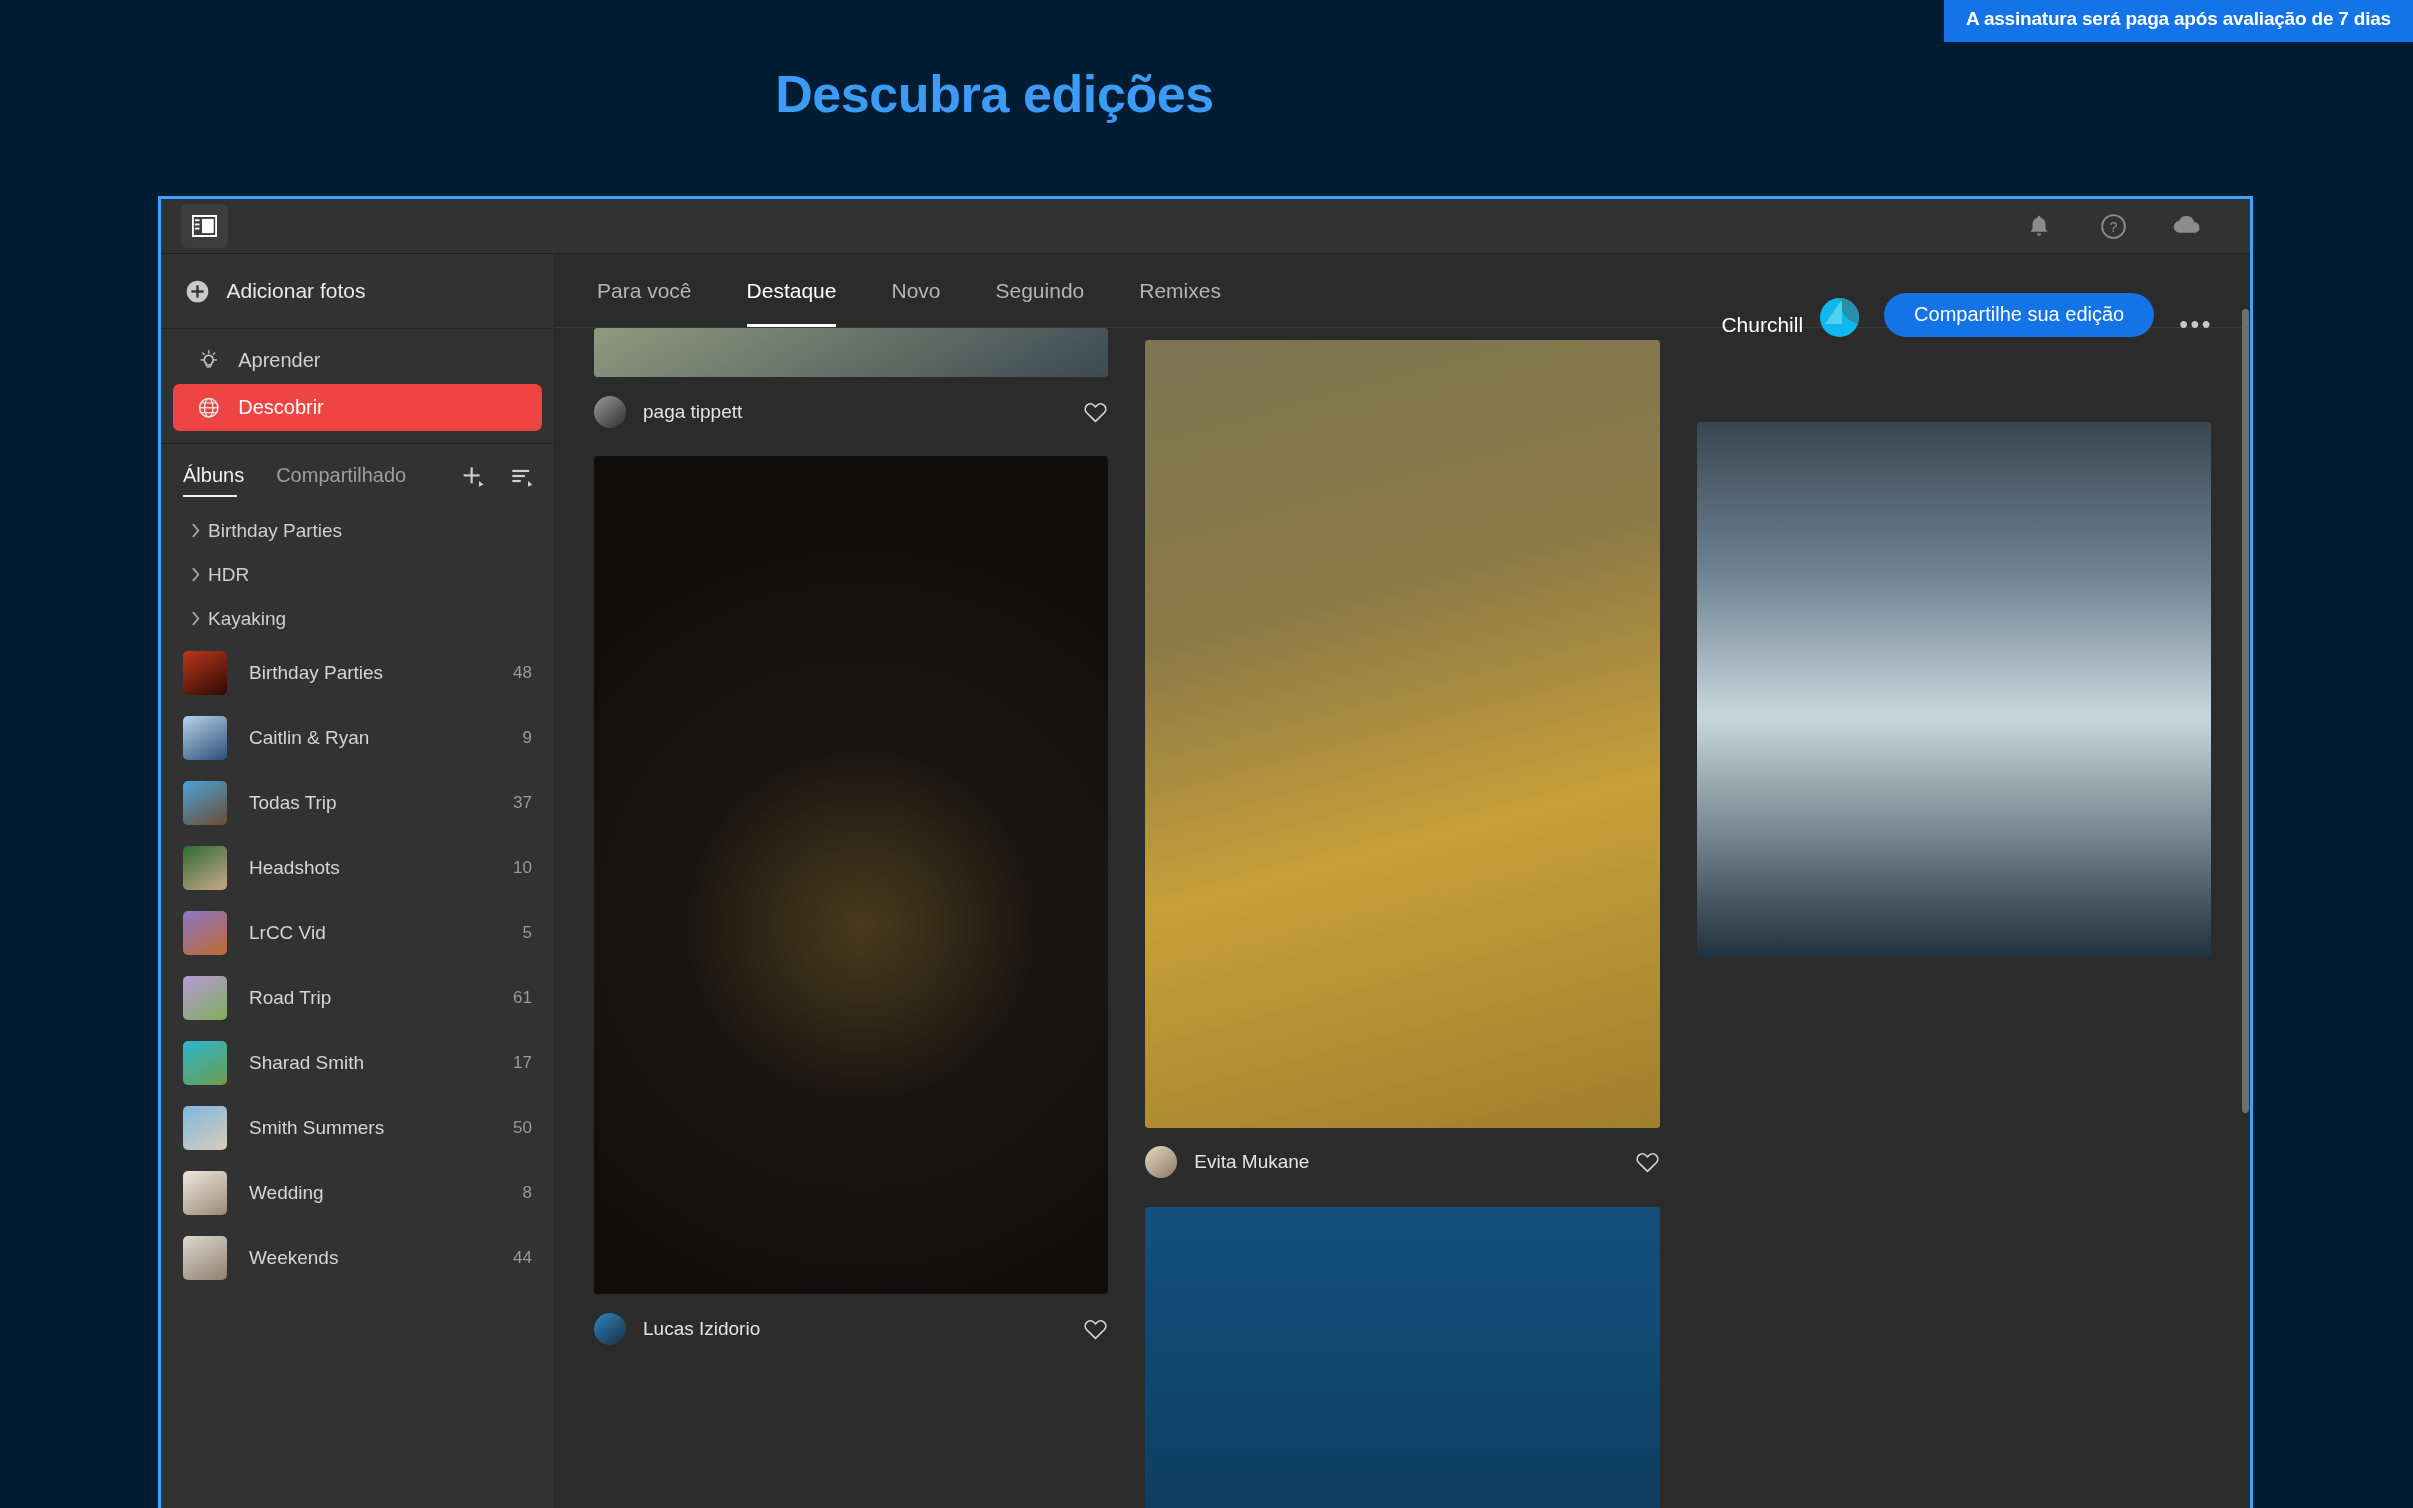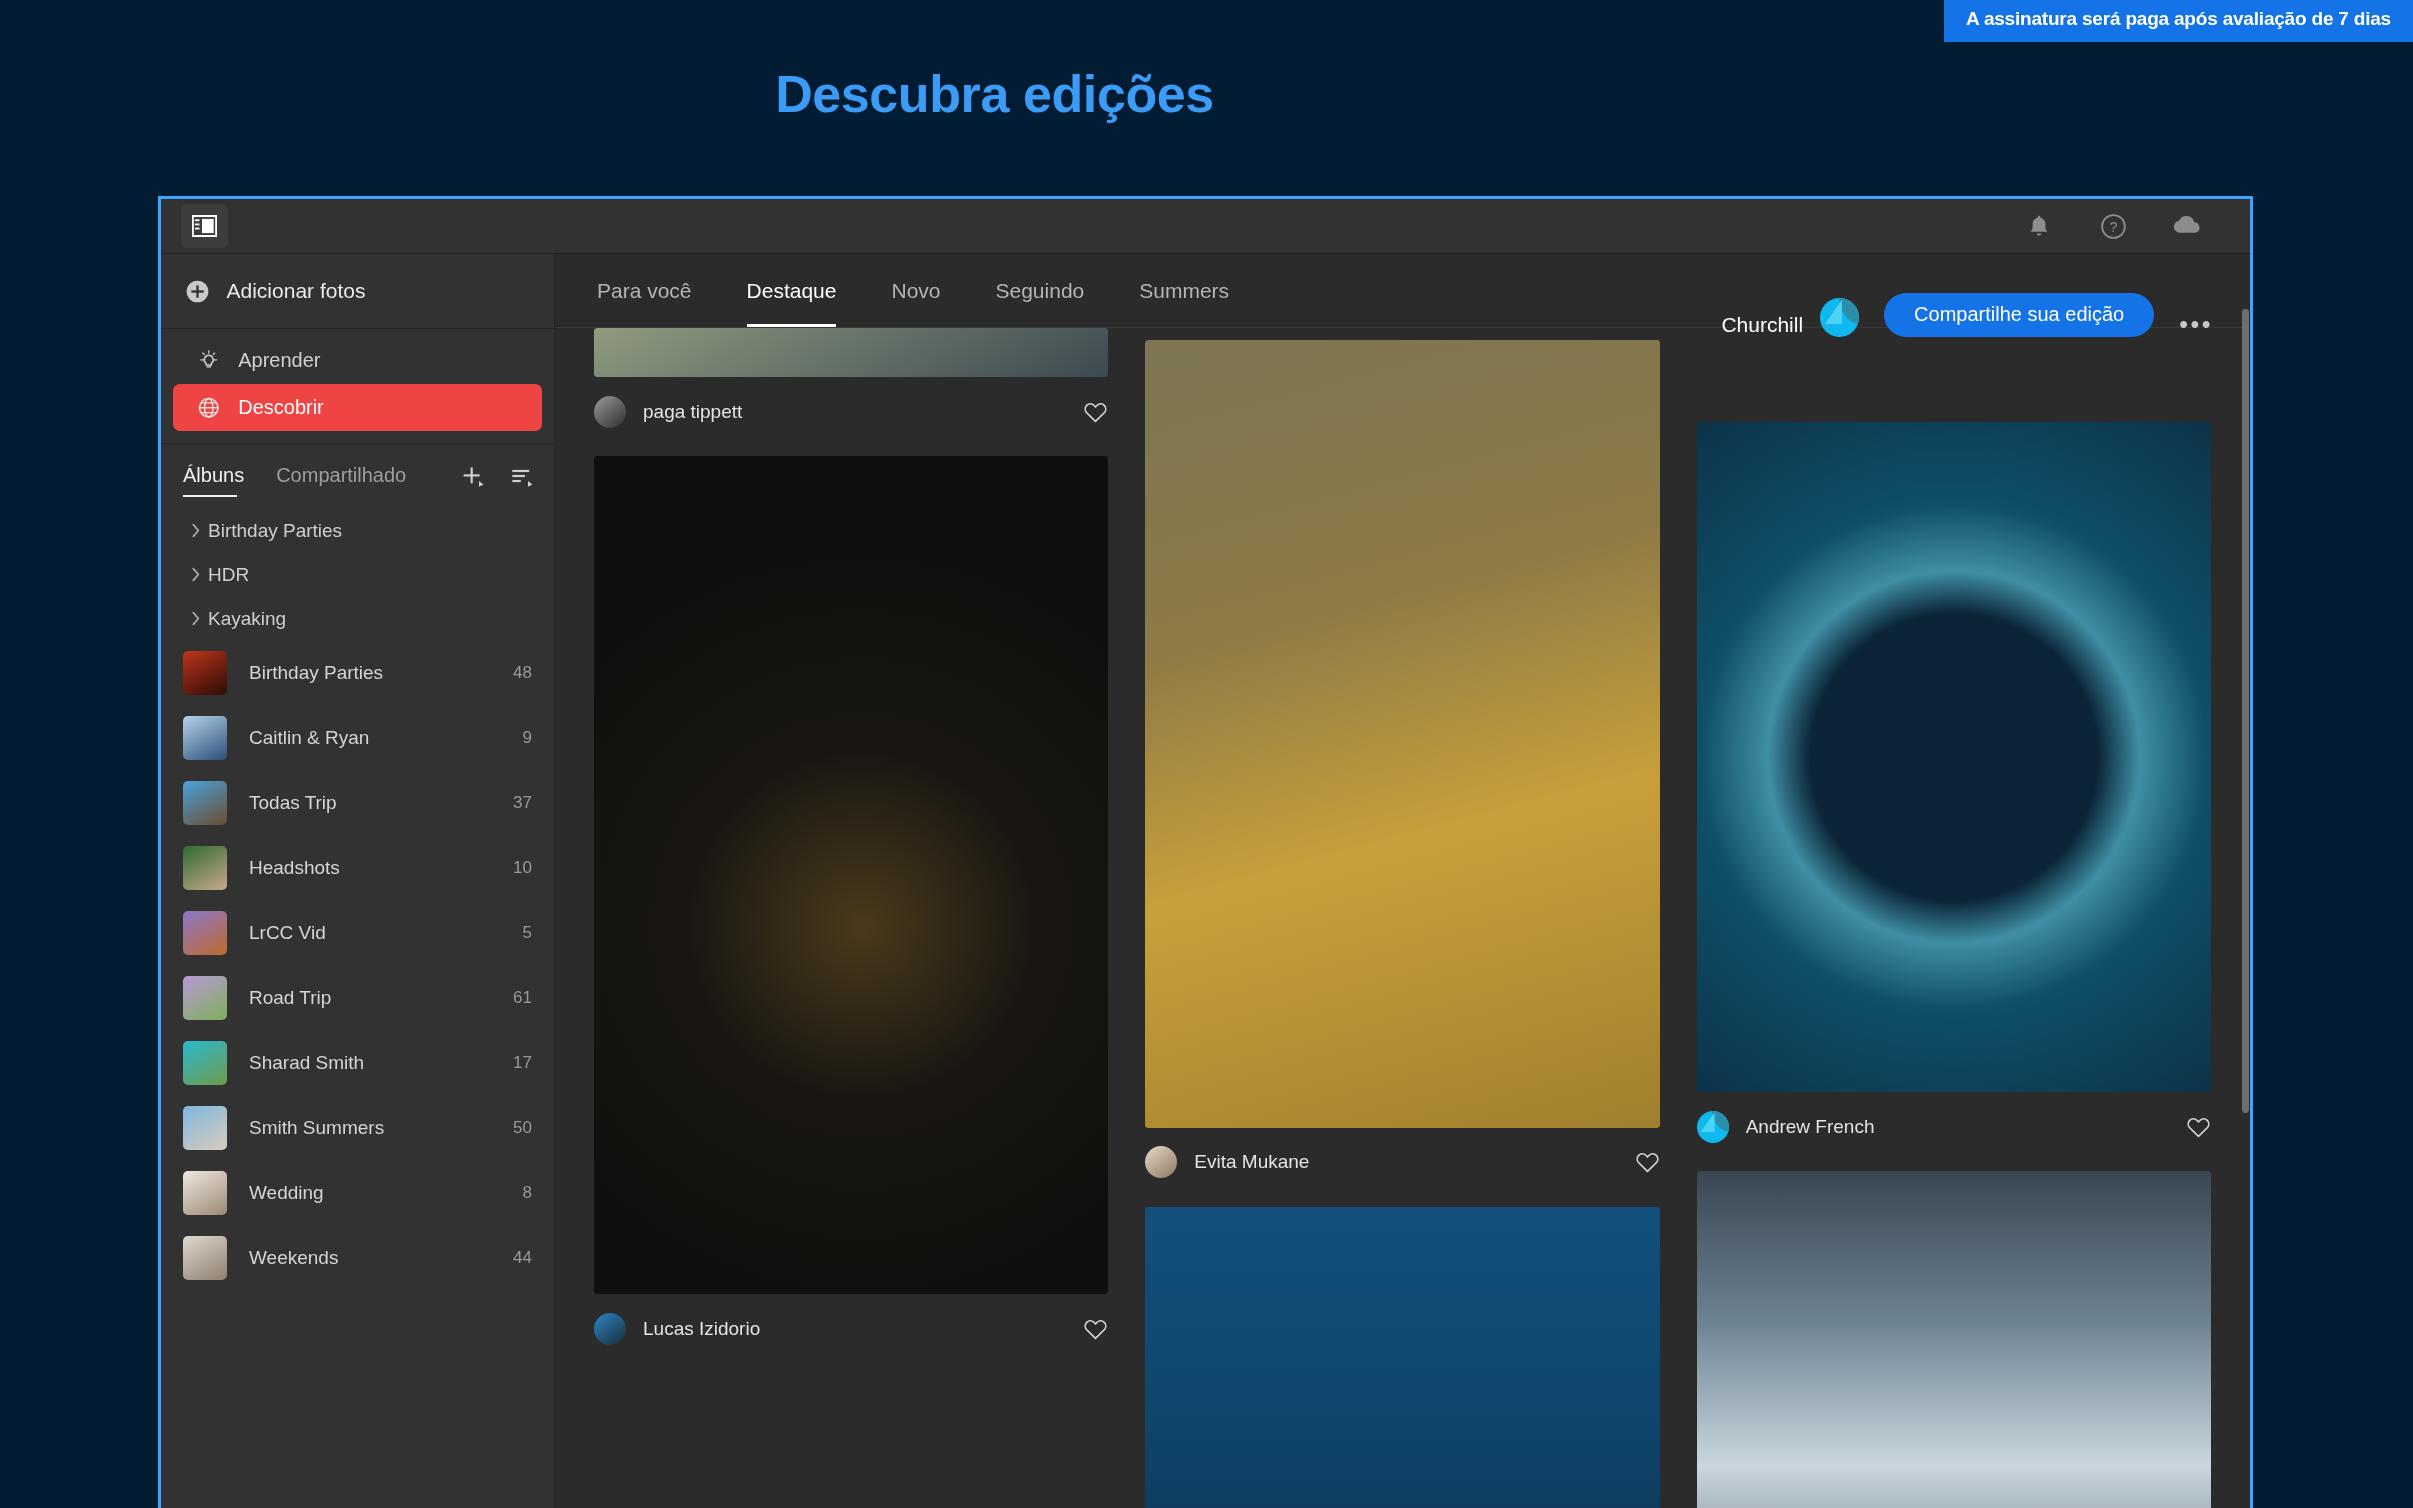--- a/index.html
+++ b/index.html
@@ -353,21 +353,21 @@
             <div class="tab active">
               <span>Destaque</span>
             </div>
             <div class="tab">
               <span>Novo</span>
             </div>
             <div class="tab">
               <span>Seguindo</span>
             </div>
             <div class="tab">
-              <span>Summers</span>
+              <span>Remixes</span>
             </div>
           </div>
 
           <div class="header-right">
             <span class="user-name">Churchill</span>
             <span class="avatar-cc"></span>
             <button class="share-btn">Compartilhe sua edição</button>
             <span class="dots">•••</span>
           </div>
         </div>
@@ -414,32 +414,20 @@
                 </span>
               </div>
             </div>
             <div class="card">
               <div class="photo" style="background: linear-gradient(rgb(18, 80, 124) 0%, rgb(16, 69, 108) 40%, rgb(10, 42, 70) 100%); height: 520px;"></div>
             </div>
           </div>
 
           <div class="col" style="padding-top:94px;">
             <div class="card">
-              <div class="photo" style="background: radial-gradient(circle, rgb(11, 36, 56) 0%, rgb(11, 36, 56) 34%, rgb(63, 143, 164) 44%, rgb(15, 79, 104) 60%, rgb(12, 51, 73) 100%); height: 670px;"></div>
-              <div class="caption">
-                <span class="cap-av avatar-cc" style="width:32px;height:32px;margin-right:17px;"></span>
-                <span class="cap-name">Andrew French</span>
-                <span class="heart">
-                  <svg width="25" height="23.5" viewBox="0 0 30 28">
-                    <path d="M15 25.5 4.2 14.9a6.2 6.2 0 0 1 8.8-8.7L15 8.2l2-2a6.2 6.2 0 0 1 8.8 8.7z" fill="none" stroke="#d6d6d6" stroke-width="2"></path>
-                  </svg>
-                </span>
-              </div>
-            </div>
-            <div class="card">
               <div class="photo" style="background: linear-gradient(rgb(58, 70, 82) 0%, rgb(109, 130, 146) 28%, rgb(201, 214, 221) 55%, rgb(32, 48, 60) 100%); height: 536px;"></div>
             </div>
           </div>
 
         </div>
 
         <div class="vscroll">
           <div class="thumbbar"></div>
         </div>
       </div>

